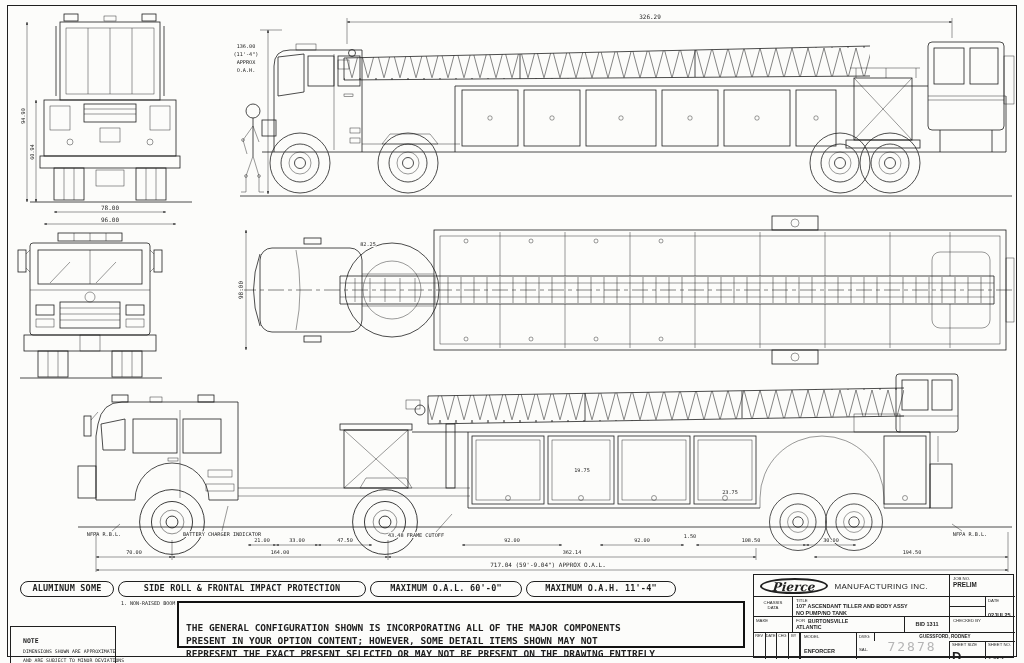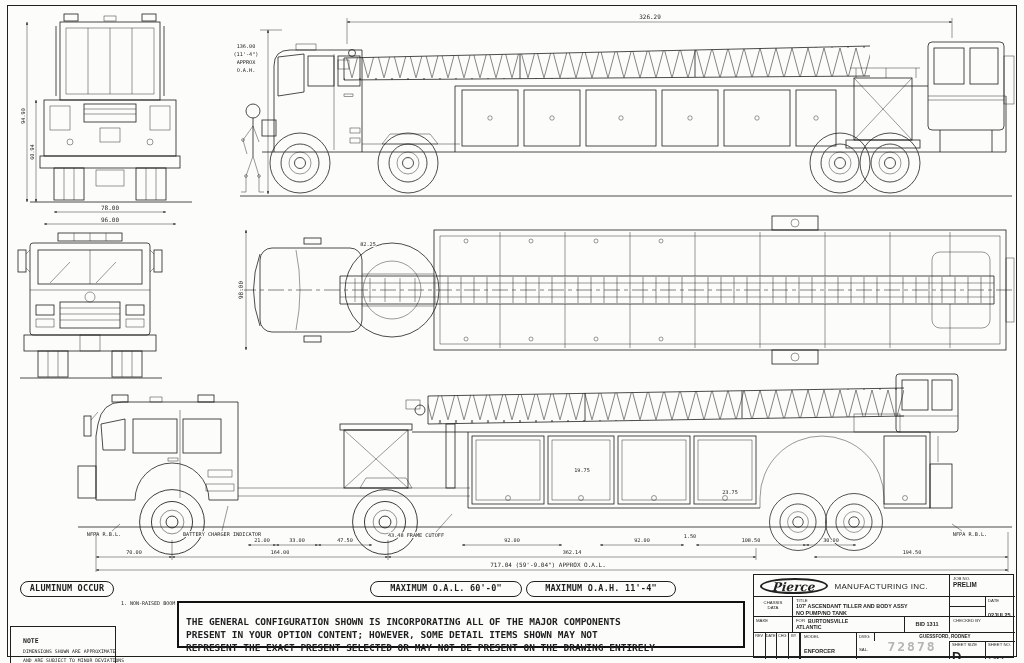--- a/index.html
+++ b/index.html
@@ -15,32 +15,32 @@
   svg text{font-family:"DejaVu Sans Mono",monospace;fill:#1f1f1f;stroke:#fcfcfa;stroke-width:2px;paint-order:stroke;font-size:6px;text-anchor:middle}
   svg text.f5{font-size:5.2px}
   
   .pill{position:absolute;top:581px;height:16px;border:1.1px solid #1f1f1f;border-radius:9px;background:#fcfcfa;
         font-size:8.5px;font-weight:bold;line-height:13.5px;text-align:center;letter-spacing:.2px}
   .note-box{position:absolute;left:10px;top:626px;width:106px;height:60px;border:1px solid #1f1f1f;padding:1px 12px;background:#fcfcfa}
   .note-box .nt{font-size:6.5px;font-weight:bold}
   .note-box .nl{font-size:4.8px;line-height:9px;white-space:nowrap}
   .aux-note{position:absolute;left:121px;top:600px;font-size:5px;white-space:nowrap}
   .disclaimer{position:absolute;left:177px;top:601px;width:568px;height:47px;border:2px solid #111;background:#fcfcfa;
-        padding:12px 7px;font-size:9.5px;font-weight:bold;line-height:13px;white-space:nowrap}
+        padding:18px 7px;font-size:9.5px;font-weight:bold;line-height:13px;white-space:nowrap}
   .tb{position:absolute;left:753px;top:574px;width:261px;height:84px;border:1.4px solid #1f1f1f;background:#fcfcfa;font-family:"Liberation Sans",sans-serif}
   .tb .cell{position:absolute;overflow:hidden}
   .tb .lab{display:block;font-size:4.3px;line-height:5px;color:#1f1f1f}
   .tb .val{display:block;font-size:6.3px;line-height:7px;font-weight:bold}
   .bl{border-left:.8px solid #1f1f1f}.bt{border-top:.8px solid #1f1f1f}
   .logo-wrap{position:absolute;left:6px;top:2px;height:18px;display:flex;align-items:center;gap:6px}
   .logo-oval{display:inline-block;border:2px solid #1f1f1f;border-radius:50%;padding:0 11px;height:16px;line-height:14px;
         font-family:"DejaVu Serif",serif;font-style:italic;font-weight:bold;font-size:12px;transform:skewX(-6deg)}
   .mfg{font-size:8px;font-weight:normal;letter-spacing:.3px}
   .dwg-num{position:absolute;left:120px;top:64px;width:76px;height:20px;text-align:center;
-        font-size:13px;font-weight:bold;letter-spacing:2px;color:#b5b5b5;font-family:"DejaVu Sans Mono",monospace}
+        font-size:13px;font-weight:normal;letter-spacing:2px;color:#b5b5b5;font-family:"DejaVu Sans Mono",monospace}
   .sheet-size{font-size:13px;font-weight:bold;line-height:12px}
   .rev-grid{position:absolute;left:0;top:57px;width:46px;height:27px;border-top:.8px solid #1f1f1f;display:flex}
   .rev-grid span{flex:1;border-right:.6px solid #1f1f1f;font-size:3.8px;text-align:center;line-height:6px}
 </style>
 </head>
 <body>
 
 <div class="sheet">
 
 <svg class="views" width="1024" height="578" viewBox="0 0 1024 578">
@@ -451,21 +451,22 @@
     <text x="548" y="567">717.04 (59'-9.04") APPROX O.A.L.</text>
 
     <line x1="96" y1="532" x2="96" y2="572" class="t"></line>
     <line x1="172" y1="540" x2="172" y2="560" class="t"></line>
     <line x1="388" y1="540" x2="388" y2="560" class="t"></line>
     <line x1="756" y1="548" x2="756" y2="560" class="t"></line>
     <line x1="1008" y1="532" x2="1008" y2="572" class="t"></line>
   </g>
 </svg>
 
-<div class="pill" style="left:20px;width:94px">ALUMINUM OCCUR</div>
+<div class="pill" style="left:20px;width:94px">ALUMINUM SOME</div>
+<div class="pill" style="left:118px;width:248px">SIDE ROLL &amp; FRONTAL IMPACT PROTECTION</div>
 <div class="pill" style="left:370px;width:152px">MAXIMUM O.A.L. 60'-0"</div>
 <div class="pill" style="left:526px;width:150px">MAXIMUM O.A.H. 11'-4"</div>
 
 <div class="note-box">
   <span class="nt">NOTE</span>
   <div class="nl">DIMENSIONS SHOWN ARE APPROXIMATE</div>
   <div class="nl">AND ARE SUBJECT TO MINOR DEVIATIONS</div>
   <div class="nl">AS MAY OCCUR OR BE NECESSARY IN</div>
   <div class="nl">CONSTRUCTION.</div>
   <div class="nl">MINOR DETAILS NOT SHOWN.</div>

